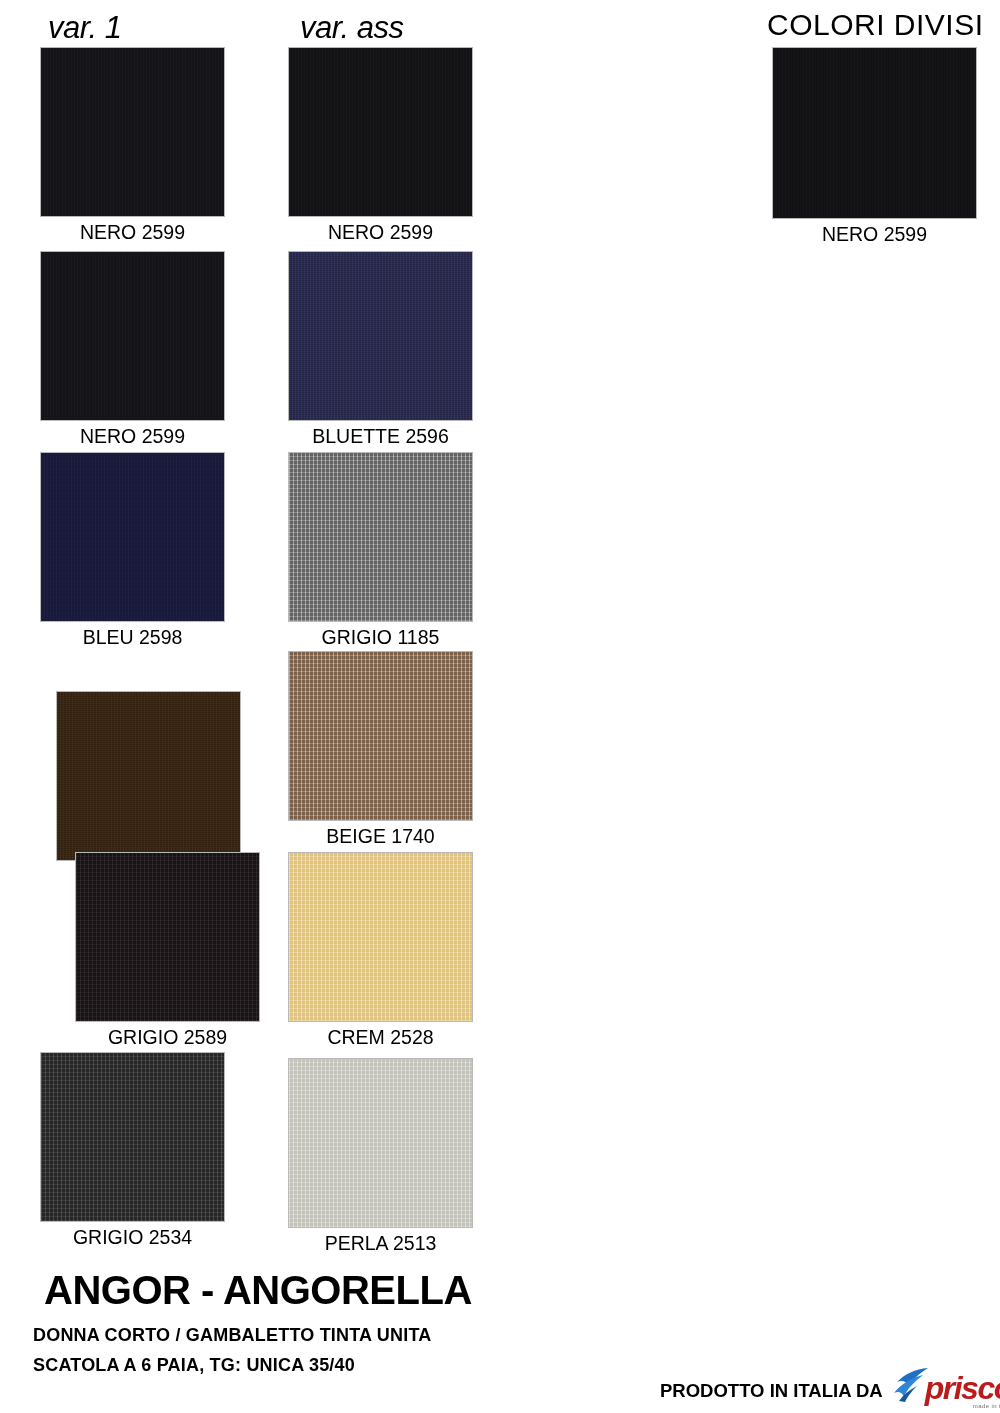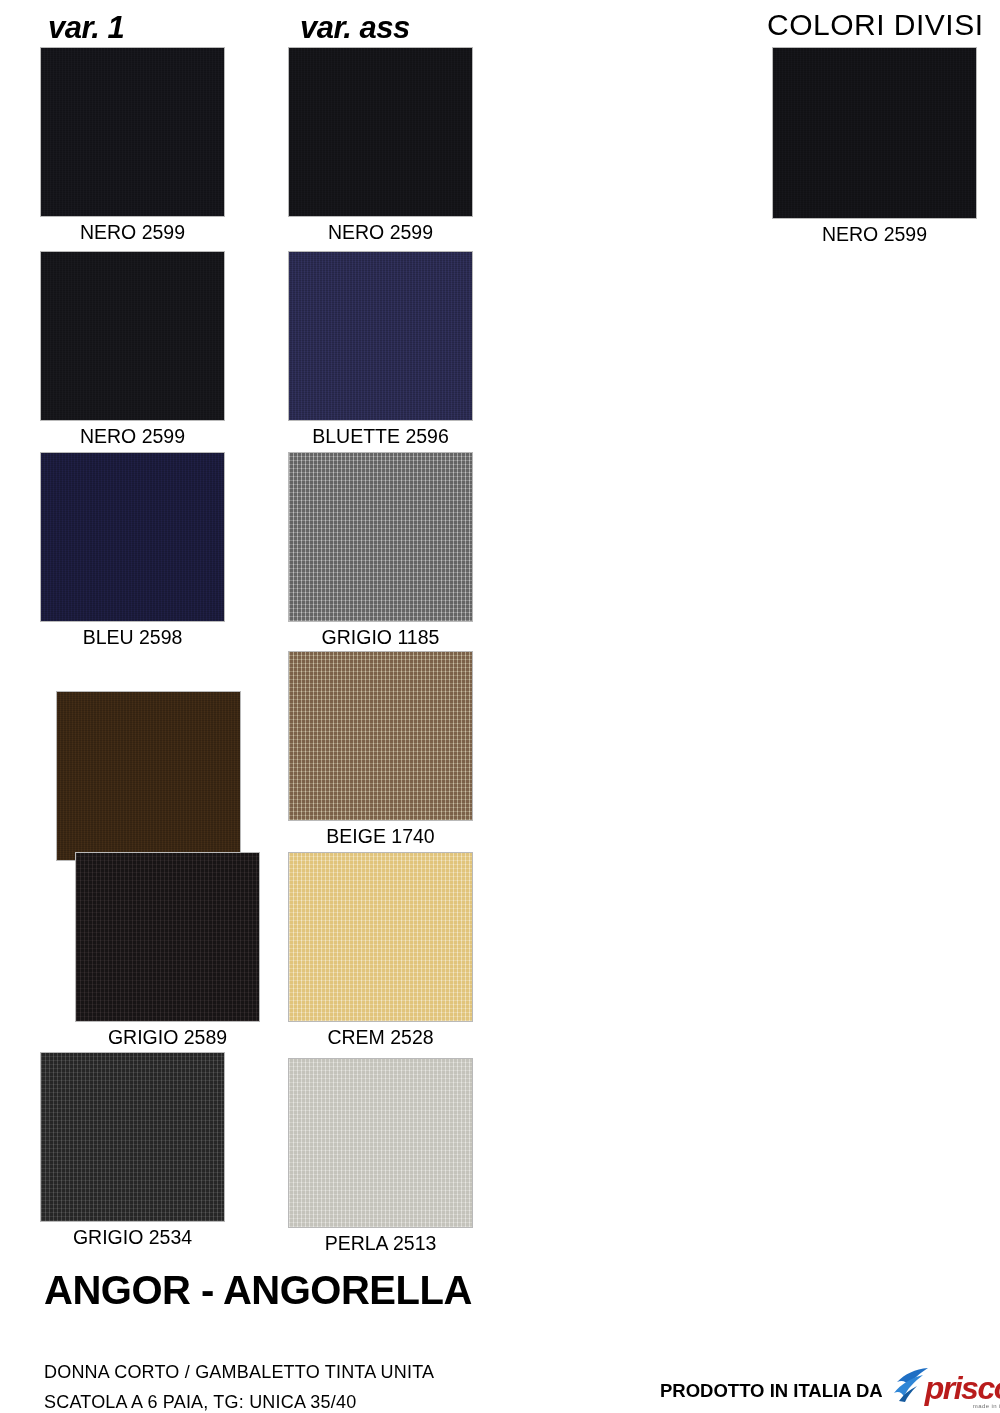--- a/index.html
+++ b/index.html
@@ -12,21 +12,21 @@
     height: 1413px;
     position: relative;
     font-family: "Liberation Sans", sans-serif;
     color: #000000;
     overflow: hidden;
   }
 
   
   .col-head {
     position: absolute;
-    font-weight: bold;
+    font-weight: normal;
     white-space: nowrap;
   }
   .col-head.script {
     font-style: italic;
     font-size: 31px;
     letter-spacing: -0.5px;
   }
   .col-head.plain {
     font-weight: normal;
     font-size: 30px;
@@ -99,26 +99,25 @@
     position: absolute;
     left: 44px;
     top: 1268px;
     font-size: 40px;
     font-weight: bold;
     letter-spacing: -0.5px;
     white-space: nowrap;
   }
   .product-sub {
     position: absolute;
-    left: 44px;
+    left: 33px;
     font-size: 18px;
-    font-weight: normal;
+    font-weight: bold;
     letter-spacing: 0.2px;
     white-space: nowrap;
-    margin-top: 37px;
   }
   #product-sub1 { top: 1325px; }
   #product-sub2 { top: 1355px; }
 
   
   #footer {
     position: absolute;
     left: 640px;
     top: 1368px;
     display: flex;

